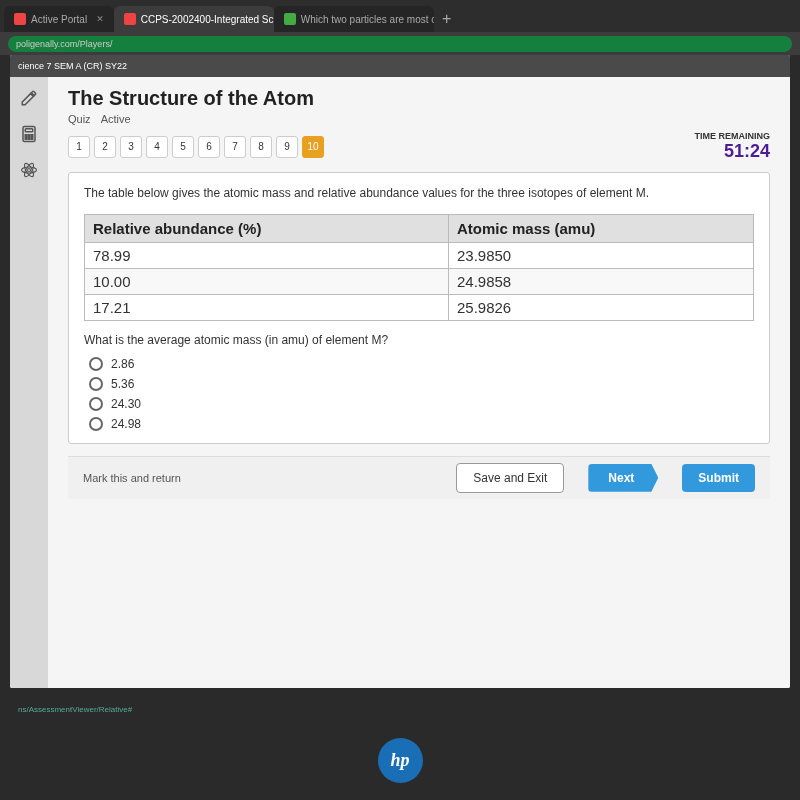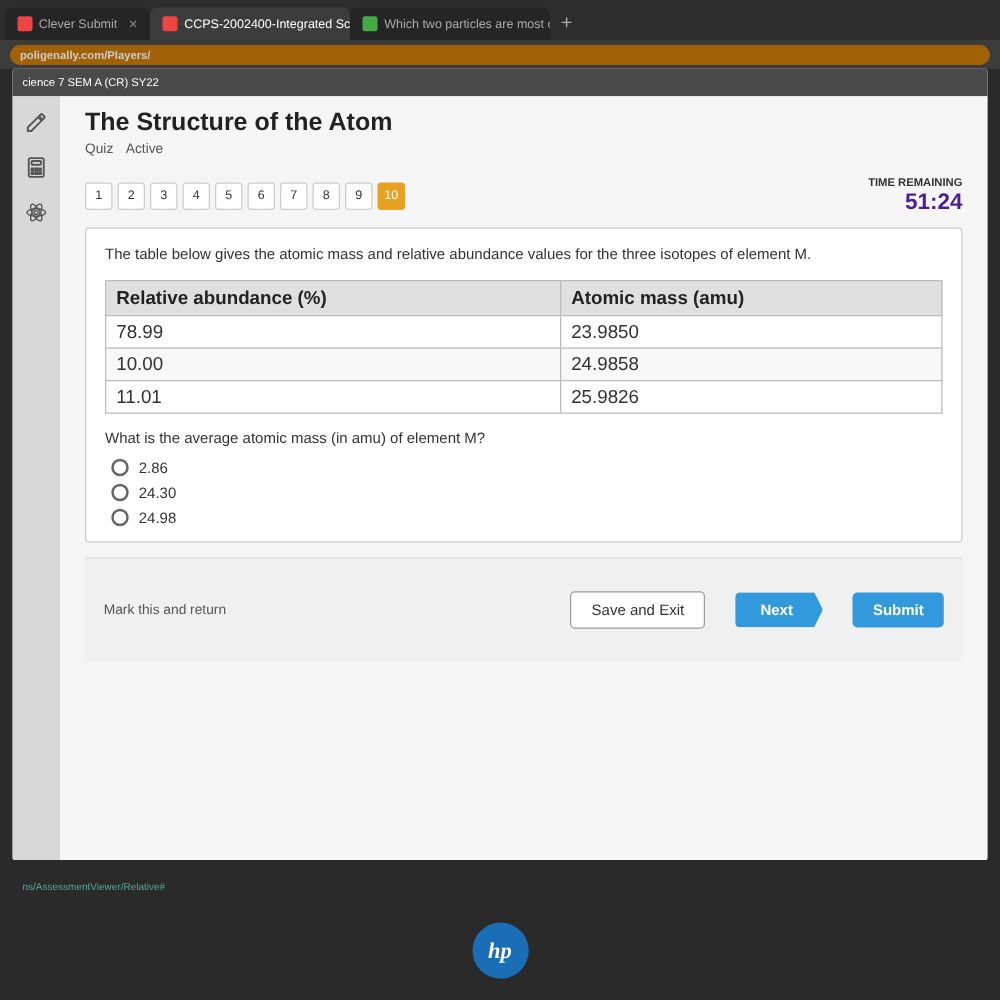--- a/index.html
+++ b/index.html
@@ -96,28 +96,27 @@
       height: 23px;
       background: #3c3c3c;
       display: flex;
       align-items: center;
       padding: 0 8px;
       gap: 6px;
     }
 
     .address-input {
       flex: 1;
-      background: #a16207;
+      background: #15803d;
       border: none;
       border-radius: 10px;
       height: 16px;
       color: #ccc;
       font-size: 9px;
       padding: 0 8px;
-      font-weight: bold;
     }
 
     
     .screen-content {
       width: 780px;
       background: #e8e8e8;
       flex: 1;
       display: flex;
       flex-direction: column;
       margin: 0 10px 10px 10px;
@@ -170,21 +169,21 @@
     }
 
     
     .quiz-content {
       flex: 1;
       padding: 10px 20px;
       background: #f5f5f5;
     }
 
     .quiz-header {
-      margin-bottom: 16px;
+      margin-bottom: 6px;
     }
 
     .quiz-title {
       font-size: 20px;
       font-weight: bold;
       color: #222;
       margin-bottom: 3px;
     }
 
     .quiz-meta {
@@ -315,21 +314,21 @@
       border: 2px solid #666;
       border-radius: 50%;
       flex-shrink: 0;
       background: #fff;
     }
 
     
     .action-bar {
       display: flex;
       align-items: center;
-      padding: 26px 15px;
+      padding: 6px 15px;
       background: #f0f0f0;
       border-top: 1px solid #ddd;
       margin-top: auto;
     }
 
     .mark-return-link {
       font-size: 11px;
       color: #555;
       text-decoration: none;
       cursor: pointer;
@@ -420,21 +419,21 @@
   </style>
 </head>
 <body>
 
 <div class="monitor-frame">
 
   <div class="browser-chrome">
     <div class="browser-tabs">
       <div class="tab inactive">
         <div class="tab-favicon" style="background:#e44;"></div>
-        <span>Clever Submit</span>
+        <span>Active Portal</span>
         <span class="tab-close">✕</span>
       </div>
       <div class="tab active">
         <div class="tab-favicon" style="background:#e44;"></div>
         <span>CCPS-2002400-Integrated Scie...</span>
 
       </div>
       <div class="tab inactive">
         <div class="tab-favicon" style="background:#4a4;"></div>
         <span>Which two particles are most cl...</span>
@@ -545,32 +544,36 @@
             <tbody>
               <tr>
                 <td>78.99</td>
                 <td>23.9850</td>
               </tr>
               <tr>
                 <td>10.00</td>
                 <td>24.9858</td>
               </tr>
               <tr>
-                <td>11.01</td>
+                <td>17.21</td>
                 <td>25.9826</td>
               </tr>
             </tbody>
           </table>
 
           <div class="question-prompt">What is the average atomic mass (in amu) of element M?</div>
 
           <div class="answer-choices">
             <div class="answer-choice">
               <div class="radio-circle"></div>
               <span>2.86</span>
+            </div>
+            <div class="answer-choice">
+              <div class="radio-circle"></div>
+              <span>5.36</span>
             </div>
             <div class="answer-choice">
               <div class="radio-circle"></div>
               <span>24.30</span>
             </div>
             <div class="answer-choice">
               <div class="radio-circle"></div>
               <span>24.98</span>
             </div>
           </div>

